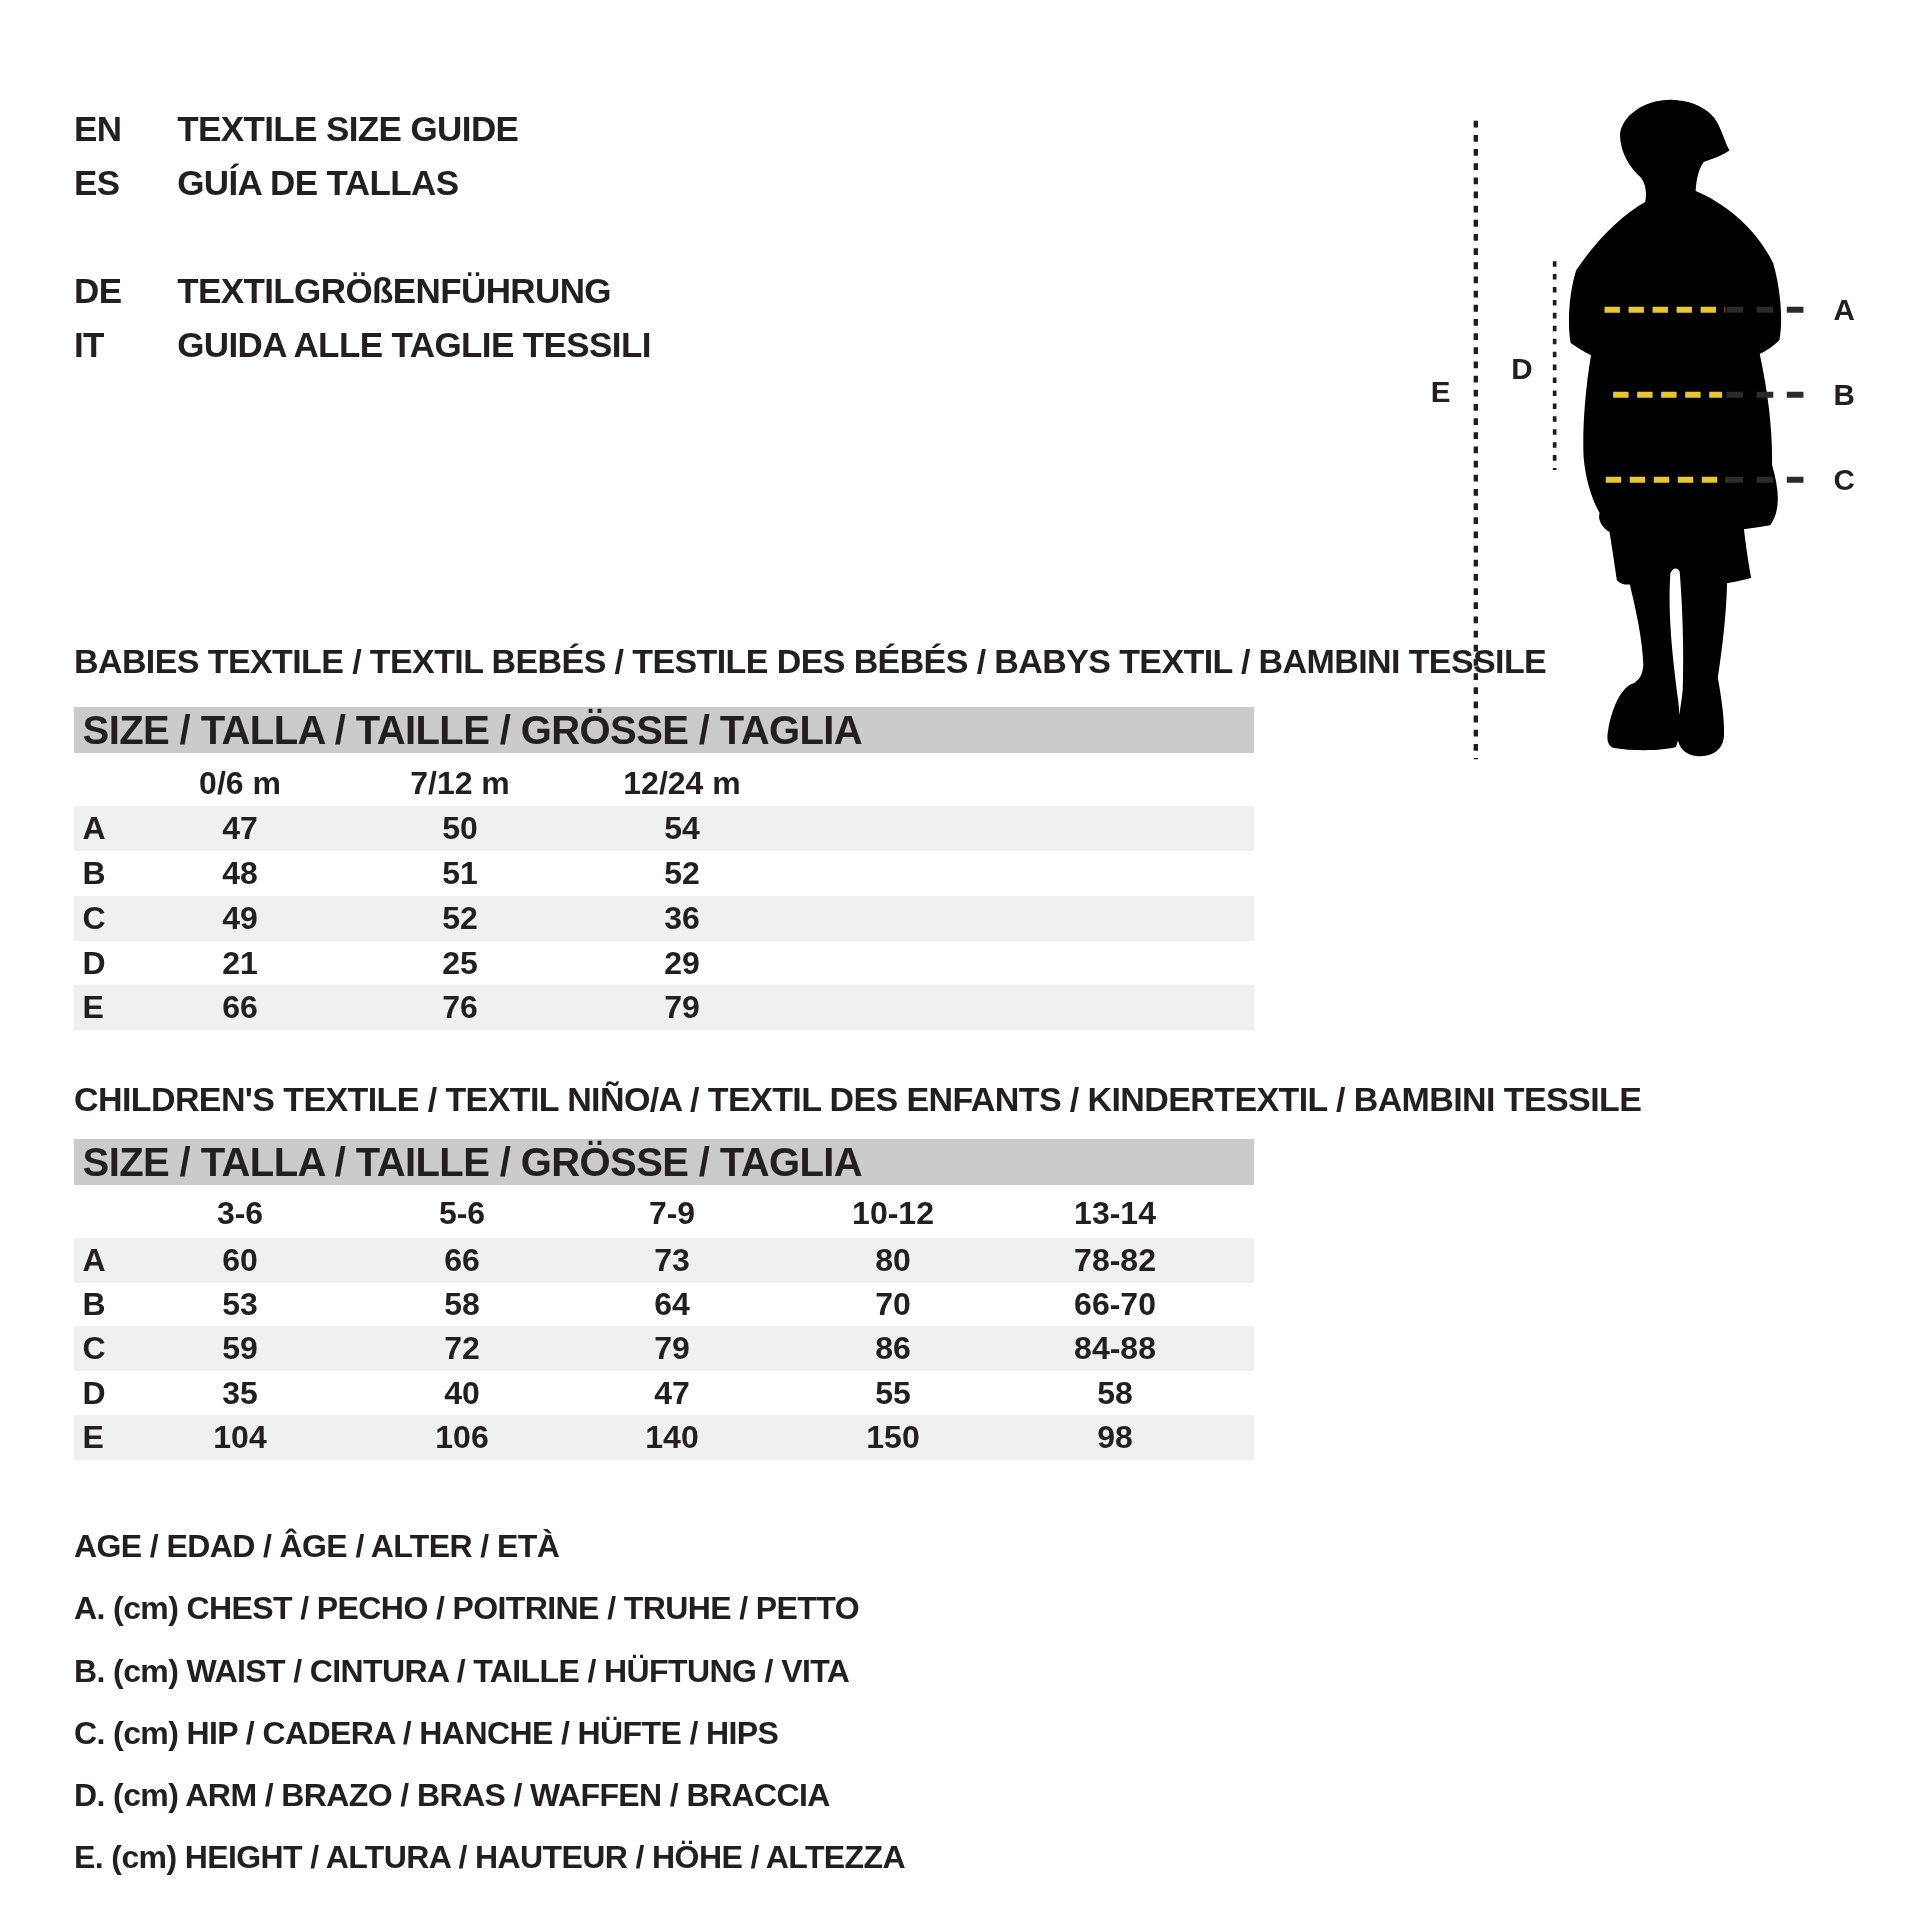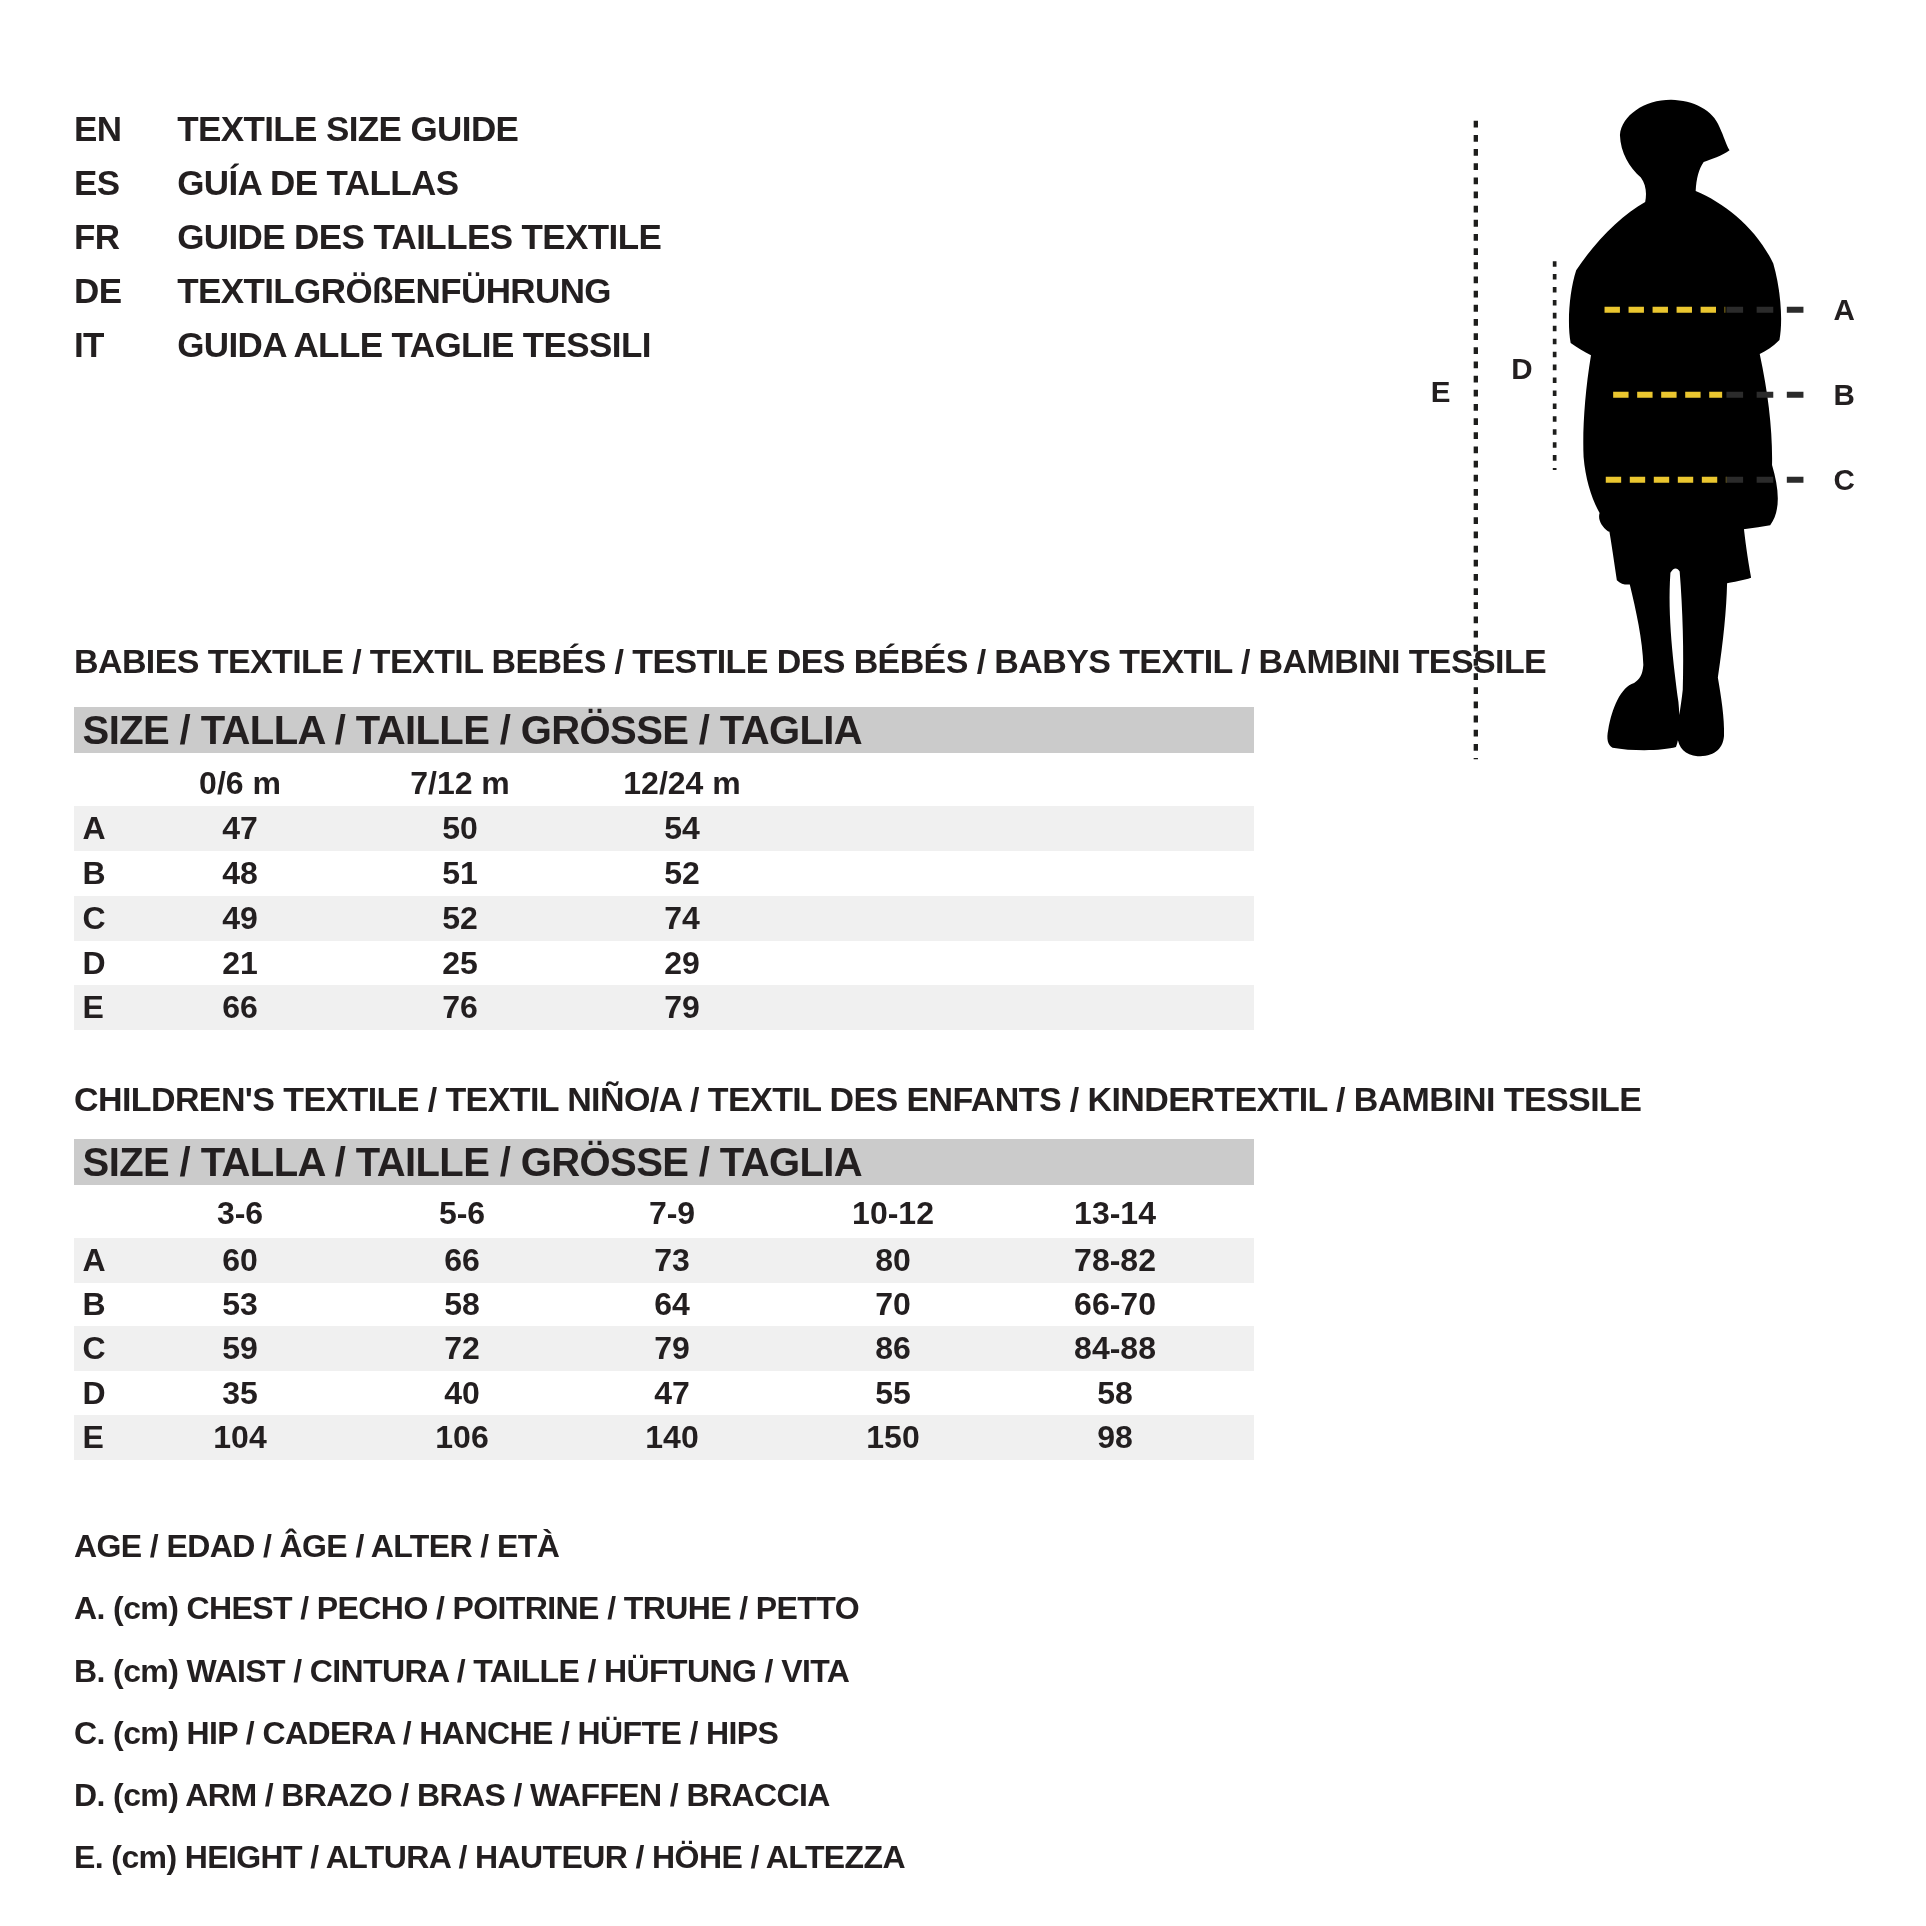--- a/index.html
+++ b/index.html
@@ -94,24 +94,20 @@
 
 <div class="page">
 
   <div class="hdr-row" style="top:110px">
     <span class="hdr-code">EN</span>
     <span class="hdr-title">TEXTILE SIZE GUIDE</span>
   </div>
   <div class="hdr-row" style="top:164px">
     <span class="hdr-code">ES</span>
     <span class="hdr-title">GUÍA DE TALLAS</span>
-  </div>
-  <div class="hdr-row" style="top:218px">
-    <span class="hdr-code">FR</span>
-    <span class="hdr-title">GUIDE DES TAILLES TEXTILE</span>
   </div>
   <div class="hdr-row" style="top:272px">
     <span class="hdr-code">DE</span>
     <span class="hdr-title">TEXTILGRÖßENFÜHRUNG</span>
   </div>
   <div class="hdr-row" style="top:326px">
     <span class="hdr-code">IT</span>
     <span class="hdr-title">GUIDA ALLE TAGLIE TESSILI</span>
   </div>
 
@@ -197,21 +193,21 @@
     <div class="trow" style="top:136px">
       <span class="rlabel">B</span>
       <span class="cell" style="left:166px">48</span>
       <span class="cell" style="left:386px">51</span>
       <span class="cell" style="left:608px">52</span>
     </div>
     <div class="trow alt" style="top:181px">
       <span class="rlabel">C</span>
       <span class="cell" style="left:166px">49</span>
       <span class="cell" style="left:386px">52</span>
-      <span class="cell" style="left:608px">74</span>
+      <span class="cell" style="left:608px">36</span>
     </div>
     <div class="trow" style="top:226px">
       <span class="rlabel">D</span>
       <span class="cell" style="left:166px">21</span>
       <span class="cell" style="left:386px">25</span>
       <span class="cell" style="left:608px">29</span>
     </div>
     <div class="trow alt" style="top:270px">
       <span class="rlabel">E</span>
       <span class="cell" style="left:166px">66</span>

